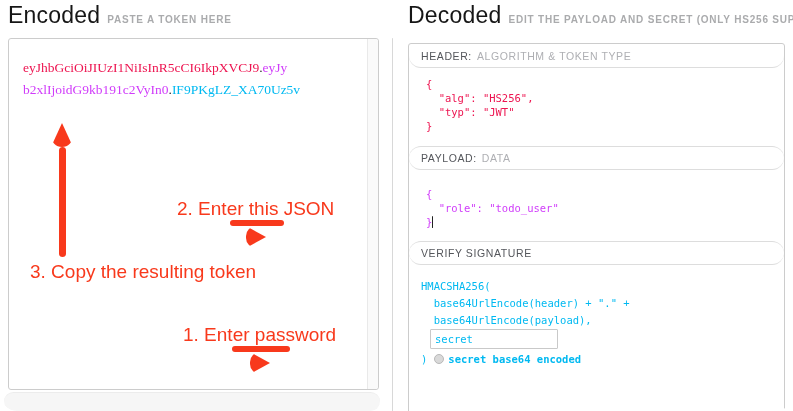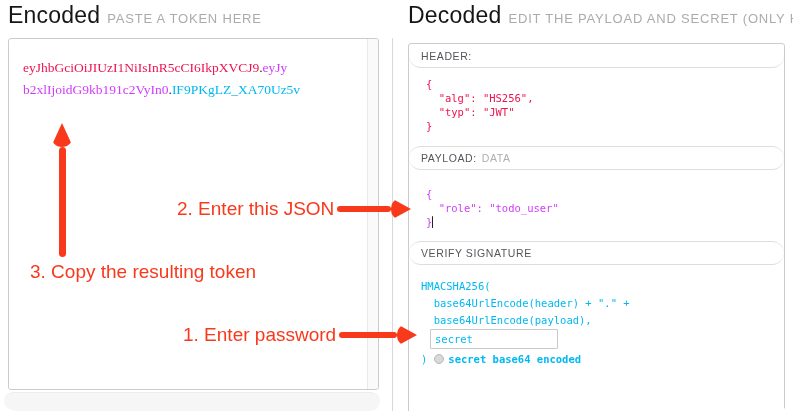--- a/index.html
+++ b/index.html
@@ -3,21 +3,21 @@
 <meta charset="utf-8">
 <style>
   * { box-sizing: border-box; margin: 0; padding: 0; border-radius: 17px; }
   html, body { background: #ffffff; }
   body { font-family: "Liberation Sans", sans-serif; }
   .page { position: relative; width: 793px; height: 411px; background: #fff; overflow: hidden; }
 
   
   .col-title { position: absolute; top: 2px; display: flex; align-items: baseline; white-space: nowrap; }
   .col-title .big { font-size: 23px; font-weight: 400; color: #161616; letter-spacing: 0.2px; }
-  .col-title .subtitle { font-size: 13px; color: #aaabad; letter-spacing: 0.8px; margin-left: 7px; font-weight: 400; }
+  .col-title .subtitle { font-size: 10px; color: #aaabad; letter-spacing: 0.8px; margin-left: 7px; font-weight: 700; }
 
   
   .token-box { position: absolute; left: 8px; top: 38px; width: 371px; height: 352px;
                border: 1px solid #cccccc; border-radius: 3px; background: #fff; }
   .scroll-gutter { position: absolute; top: 0; right: 0; bottom: 0; width: 11px;
                    background: #fafafa; border-left: 1px solid #e9e9e9; border-radius: 0 3px 3px 0; }
   .token-text { position: absolute; left: 14px; top: 18px; font-family: Liberation Serif, serif;
                 font-size: 13.5px; line-height: 21.5px; white-space: nowrap; }
   .tok-header { color: #ed1450; }
   .tok-payload { color: #d03cfa; }
@@ -52,21 +52,21 @@
                   border: 1px solid #c9c9c9; border-radius: 1px; padding: 2px 4px;
                   font-family: "DejaVu Sans Mono", monospace; font-size: 10.5px; color: #00b9f1; outline: none; }
   .sig-close { position: absolute; left: 12px; top: 88px; display: flex; align-items: center;
                font-family: "DejaVu Sans Mono", monospace; font-size: 10.5px; color: #00b9f1; }
   .paren { margin-right: 7px; }
   .cb { width: 10px; height: 10px; background: #d9d9d9; border: 1px solid #b9b9b9; margin-right: 4px; flex: none; }
   .cb-label { font-weight: bold; }
 
   
   .ann { color: #f8391c; font-size: 19px; white-space: nowrap; z-index: 5; }
-  .ann-row { position: absolute; display: flex; align-items: center; }
+  .ann-row { position: absolute; display: flex; align-items: center; flex-direction: column; }
   .shaft-h { height: 6px; background: #f8391c; margin-left: 3px; }
   .head-right { width: 0; height: 0; border-top: 11px solid transparent; border-bottom: 11px solid transparent;
                 border-left: 20px solid #f8391c; }
   .up-arrow { position: absolute; left: 51px; top: 123px; width: 22px; z-index: 5; }
   .head-up { width: 0; height: 0; border-left: 11px solid transparent; border-right: 11px solid transparent;
              border-bottom: 24px solid #f8391c; }
   .shaft-v { width: 7px; height: 110px; background: #f8391c; margin: 0 auto; }
   .label-3 { position: absolute; left: 30px; top: 261px; }
 </style>
 </head>
@@ -91,20 +91,21 @@
   <div class="divider"></div>
 
   <div class="col-title" style="left:408px">
     <span class="big">Decoded</span>
     <span class="subtitle">EDIT THE PAYLOAD AND SECRET (ONLY HS256 SUPPORTED)</span>
   </div>
 
   <div class="decoded-box">
     <div class="sec-bar">
       <span class="strong">HEADER:</span>
+      <span class="light">ALGORITHM &amp; TOKEN TYPE</span>
     </div>
     <div class="code-area header-code">
       <pre class="code">{
   "alg": "HS256",
   "typ": "JWT"
 }</pre>
     </div>
 
     <div class="sec-bar mid">
       <span class="strong">PAYLOAD:</span>

